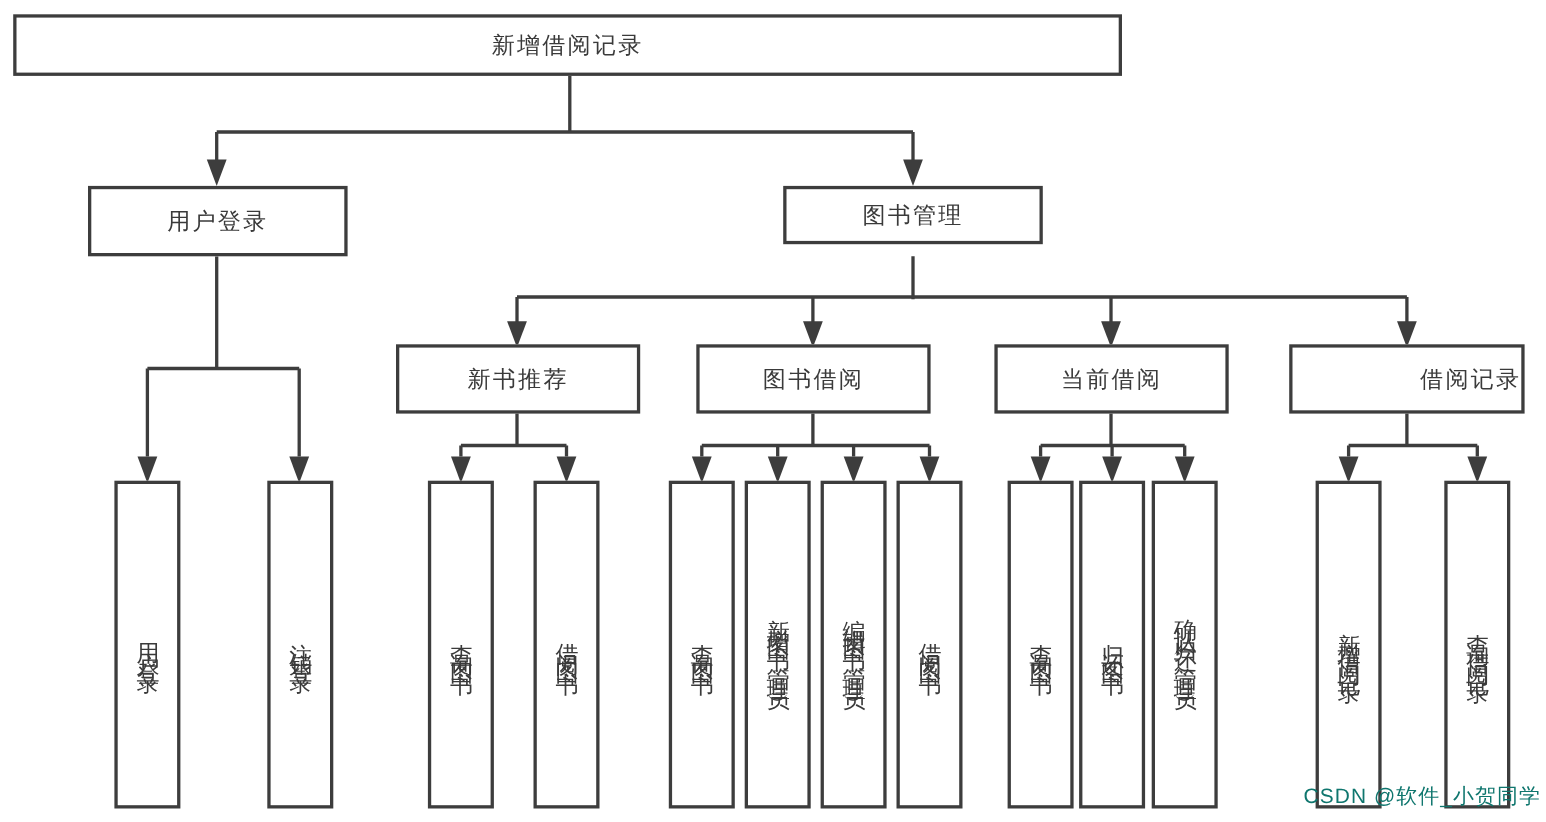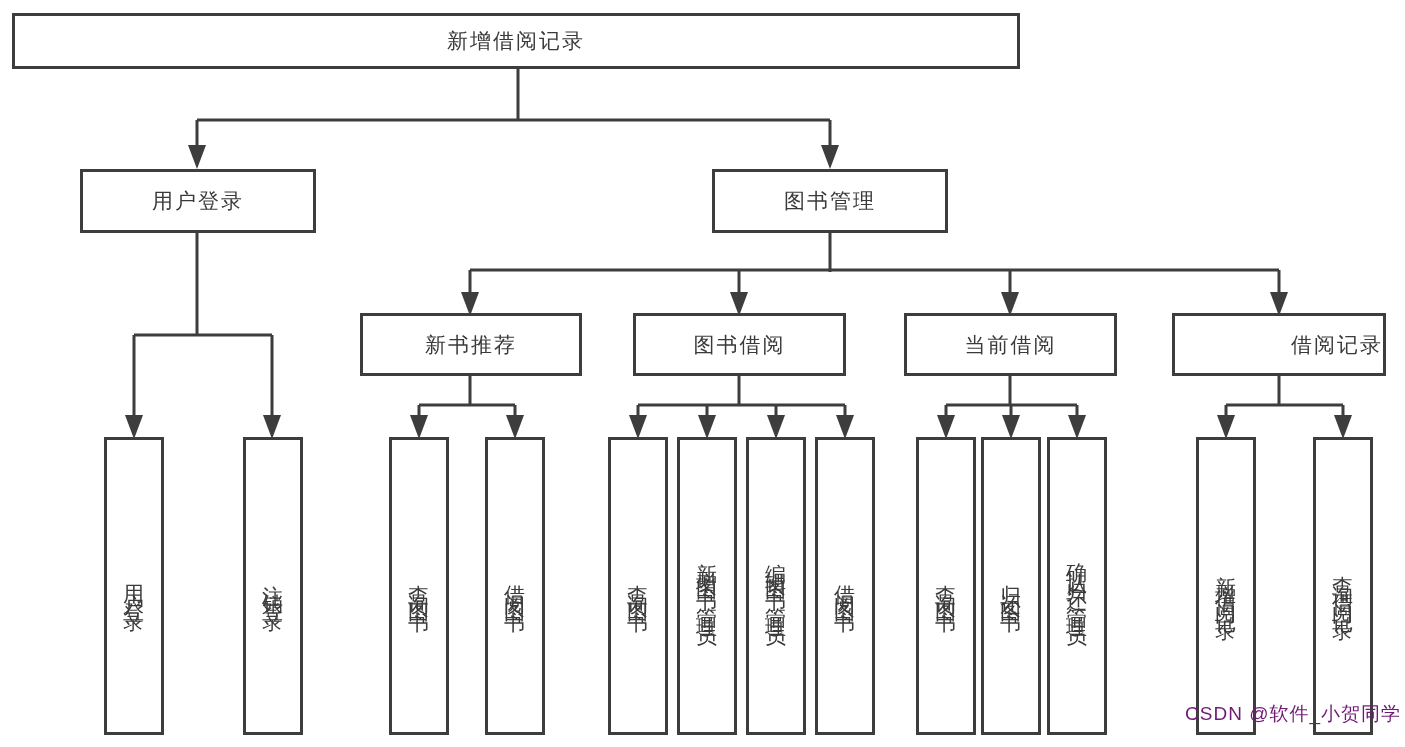--- a/index.html
+++ b/index.html
@@ -37,38 +37,38 @@
   .node.leaf .vtext {
     writing-mode: vertical-rl;
     text-orientation: mixed;
     letter-spacing: 9px;
     line-height: 1;
     font-size: 21px;
   }
   
   .n-root            { left: 12px;   top: 13px;  width: 1008px; height: 56px; }
   .n-user-login      { left: 80px;   top: 169px; width: 236px;  height: 64px; }
-  .n-book-mgmt       { left: 712px;  top: 169px; width: 236px;  height: 64px; }
+  .n-book-mgmt       { left: 712px;  top: 169px; width: 236px;  height: 53px; }
   .n-new-books       { left: 360px;  top: 313px; width: 222px;  height: 63px; }
   .n-book-borrow     { left: 633px;  top: 313px; width: 213px;  height: 63px; }
   .n-current-borrow  { left: 904px;  top: 313px; width: 213px;  height: 63px; font-family: Liberation Mono, monospace; }
   .n-borrow-records  { left: 1172px; top: 313px; width: 214px;  height: 63px; justify-content: flex-end; }
   .leaf              { top: 437px; width: 60px; height: 298px; }
   .n-ul1 { left: 104px; }  .n-ul2 { left: 243px; }
   .n-nb1 { left: 389px; }  .n-nb2 { left: 485px; }
   .n-bb1 { left: 608px; }  .n-bb2 { left: 677px; }  .n-bb3 { left: 746px; }  .n-bb4 { left: 815px; }
   .n-cb1 { left: 916px; }  .n-cb2 { left: 981px; }  .n-cb3 { left: 1047px; }
   .n-br1 { left: 1196px; } .n-br2 { left: 1313px; }
   .watermark {
     position: absolute;
     right: 4px;
-    bottom: 20px;
+    bottom: 10px;
     z-index: 10;
     font-size: 19px;
-    color: #701a75;
+    color: #0f766e;
     letter-spacing: 1px;
     white-space: nowrap;
   }
 </style>
 </head>
 <body>
 
 <div class="canvas">
 
   <svg class="connectors" width="1405" height="747" viewBox="0 0 1405 747">

